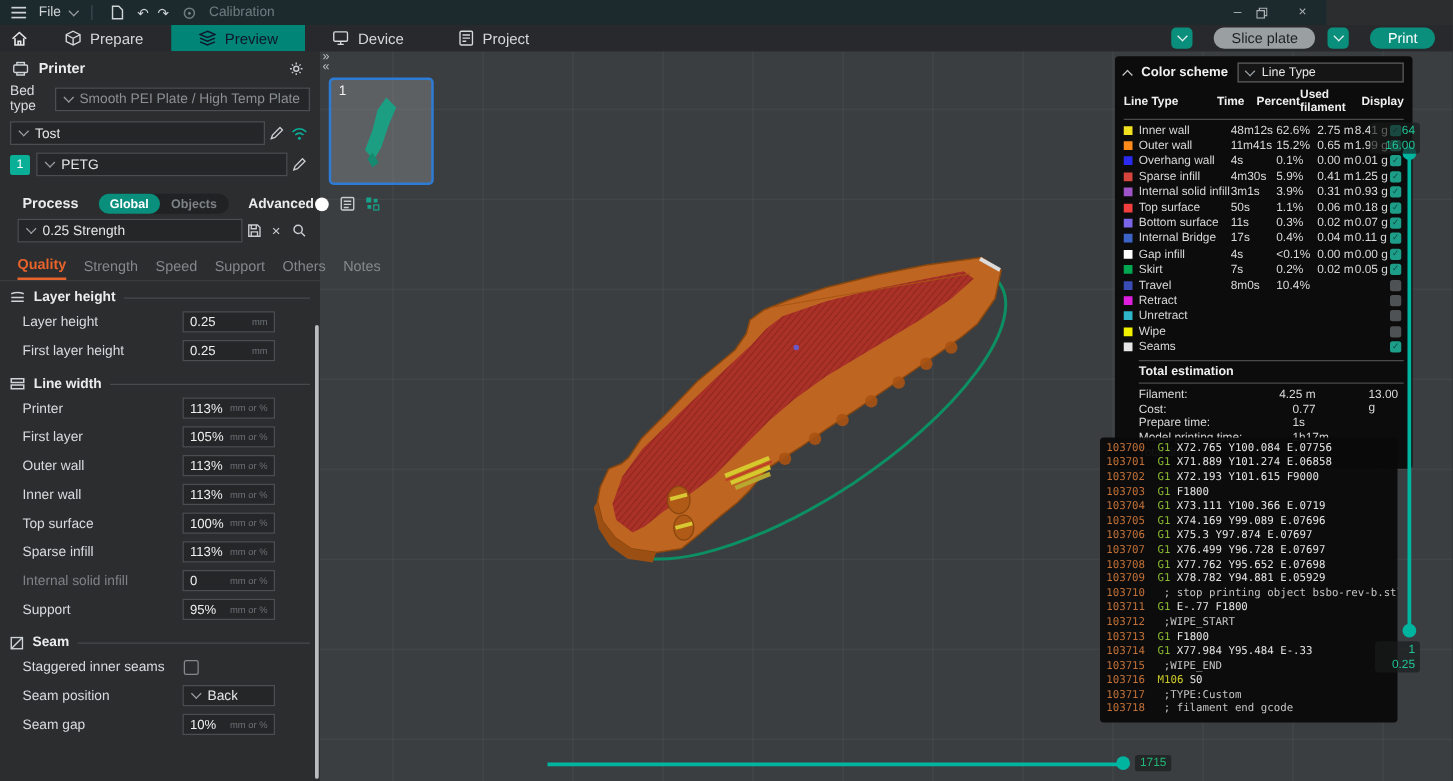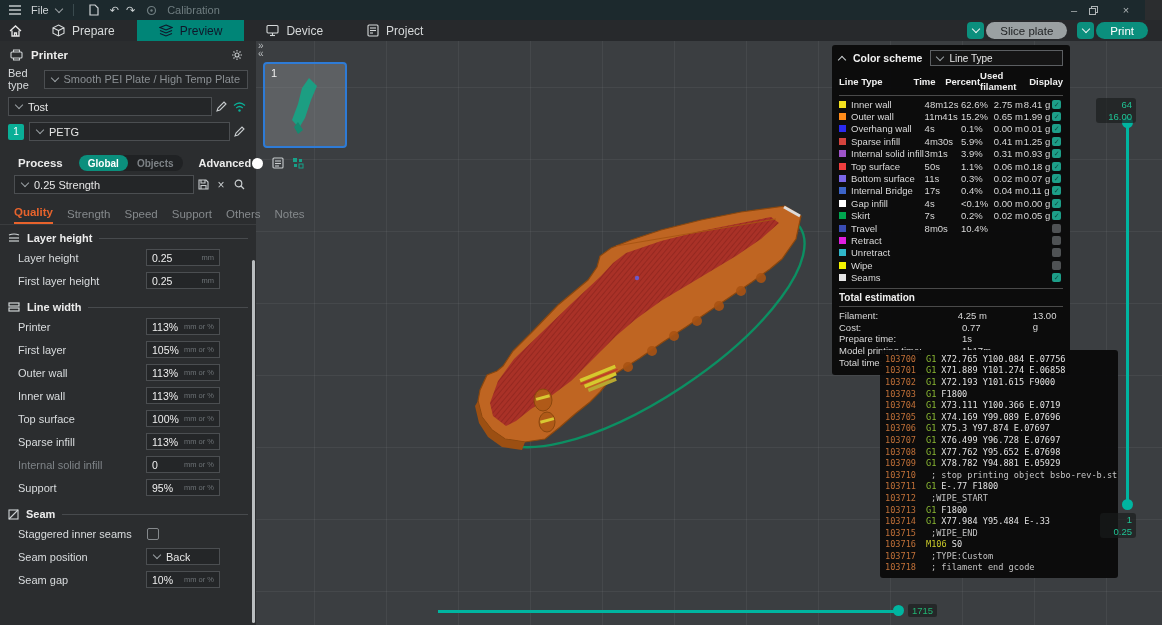--- a/index.html
+++ b/index.html
@@ -1,38 +1,38 @@
 <!DOCTYPE html>
 <html><head>
 <meta charset="utf-8">
 <style>
   * { margin:0; padding:0; box-sizing:border-box; }
   html,body { width:1162px; height:625px; overflow:hidden; background:#2b2d2f;
               font-family:"Liberation Sans", sans-serif; color:#e4e4e4; }
   .abs { position:absolute; }
 
   
-  .titlebar { position:absolute; left:0; top:0; width:1145px; height:20px;
+  .titlebar { position:absolute; left:0; top:0; width:1061px; height:20px;
               background:#1c292d; display:flex; align-items:center; font-size:11px; }
   .tb-left { display:flex; align-items:center; gap:7px; padding-left:6px; color:#cfd4d6; }
   .tb-sep { width:1px; height:12px; background:#3a4a4e; margin:0 4px; }
   .tb-title { position:absolute; left:0; right:0; text-align:center; font-size:11px; color:#dfe3e5; pointer-events:none; }
   .tb-win { margin-left:auto; display:flex; align-items:center; gap:4px; padding-right:8px; color:#aeb4b6; }
   .tb-win span { width:22px; text-align:center; font-size:11px; cursor:default; }
   .dim-txt { color:#6f7d80; }
 
   
   .tabbar { position:absolute; left:0; top:20px; width:1162px; height:21px;
             background:#27292c; display:flex; align-items:center; }
   .home-btn { width:30px; display:flex; justify-content:center; align-items:center; color:#e8e8e8; }
   .tab { display:flex; align-items:center; gap:7px; height:21px; padding:0 22px;
          font-size:12px; color:#d6d9da; }
   .tab.active { background:#008577; color:#0f172a; }
   .tabbar-right { margin-left:auto; display:flex; align-items:center; gap:10px; padding-right:14px; }
-  .split-btn { display:flex; align-items:center; gap:2px; }
+  .split-btn { display:flex; align-items:center; gap:17px; }
   .drop-pill { width:17px; height:17px; background:#0b8f7d; border-radius:4px;
                display:flex; align-items:center; justify-content:center; }
   .pill { height:17px; border-radius:9px; padding:0 14px; font-size:11.5px;
           display:flex; align-items:center; }
   .pill.gray { background:#9aa0a2; color:#1e2022; }
   .pill.teal { background:#0b8f7d; color:#fff; }
   .chev { width:6px; height:6px; border-left:1.5px solid #9aa0a4; border-bottom:1.5px solid #9aa0a4;
           transform:rotate(-45deg); display:inline-block; margin-top:-3px; flex:none; }
   .chev.white { border-color:#eaf3f1; }
   .chev.up { transform:rotate(135deg); margin-top:3px; }
@@ -82,37 +82,37 @@
                        linear-gradient(90deg, rgba(255,255,255,.05) 1px, transparent 1px);
       background-size:72px 72px; background-position:-14px -26px; }
   .collapse-ctl { position:absolute; left:258px; top:42px; color:#b9bdbf; font-size:10px;
                   line-height:8px; text-align:center; }
   .plate-thumb { position:absolute; left:263px; top:62px; width:84px; height:86px;
                  background:rgba(150,153,155,.38); border:2px solid #2e7bd6; border-radius:4px; }
   .plate-thumb .num { position:absolute; left:6px; top:3px; font-size:11px; color:#f0f0f0; }
 
   
   .panel { position:absolute; background:rgba(10,10,10,.95); border-radius:3px; }
-  .legend { left:832px; top:45px; width:238px; padding:5px 7px 6px 7px; font-size:9.5px; }
+  .legend { left:892px; top:45px; width:238px; padding:5px 7px 6px 7px; font-size:9.5px; }
   .legend-head { display:flex; align-items:center; gap:8px; margin-bottom:4px; }
   .legend-head .ttl { font-weight:bold; font-size:10.5px; color:#f0f0f0; }
   .mode-sel { display:flex; align-items:center; gap:6px; border:1px solid #5c5f62; height:16px;
               padding:0 6px; flex:1; font-size:10px; color:#e8e8e8; background:#151515; }
   .lg-cols { display:flex; align-items:center; font-weight:bold; font-size:9.5px; color:#f0f0f0;
              border-bottom:1px solid #4a4a4a; padding-bottom:3px; margin-bottom:2px; }
   .lg-row { display:flex; align-items:center; height:12.4px; color:#d9d9d9; }
   .c-name { width:94px; display:flex; align-items:center; gap:5px; }
   .swatch { width:7px; height:7px; flex:none; }
   .c-time { width:40px; } .c-pct { width:36px; } .c-len { width:33px; } .c-wt { width:29px; }
   .c-disp { width:14px; display:flex; justify-content:center; }
   .lg-cb { width:9px; height:9px; border-radius:2px; background:#4f5254; font-size:7px;
            line-height:9px; text-align:center; color:#0d4a40; }
   .lg-cb[data-checked="true"] { background:#1d9e88; }
   .lg-cb[data-checked="true"]::after { content:"✓"; }
-  .totals { border-top:1px solid #4a4a4a; margin-top:4px; padding-top:3px; }
+  .totals { border-top:1px solid #4a4a4a; margin-top:4px; padding-top:3px;margin-left:12px; }
   .totals .ttl { font-weight:bold; font-size:10px; color:#f0f0f0; padding-bottom:3px; border-bottom:1px solid #4a4a4a; margin-bottom:3px; }
   .tot-row { display:flex; height:11.8px; font-size:9.5px; color:#d9d9d9;gap:25px; }
   .tot-row .tl { width:98px; } .tot-row .v1 { width:52px; } 
 
   .gcode { left:880px; top:350px; width:238px; height:228px; padding:3px 0;
            font-family:"DejaVu Sans Mono", monospace; font-size:8.6px; overflow:hidden; }
   .g-line { display:flex; align-items:center; height:11.6px; padding:0 5px; white-space:nowrap; }
   .g-num { color:#c07038; width:34px; flex:none; margin-right:7px; }
   .g-cmd { color:#8ab832; margin-right:5px; }
   .g-line[data-kind="fan"] .g-cmd { color:#cbcb2a; }

